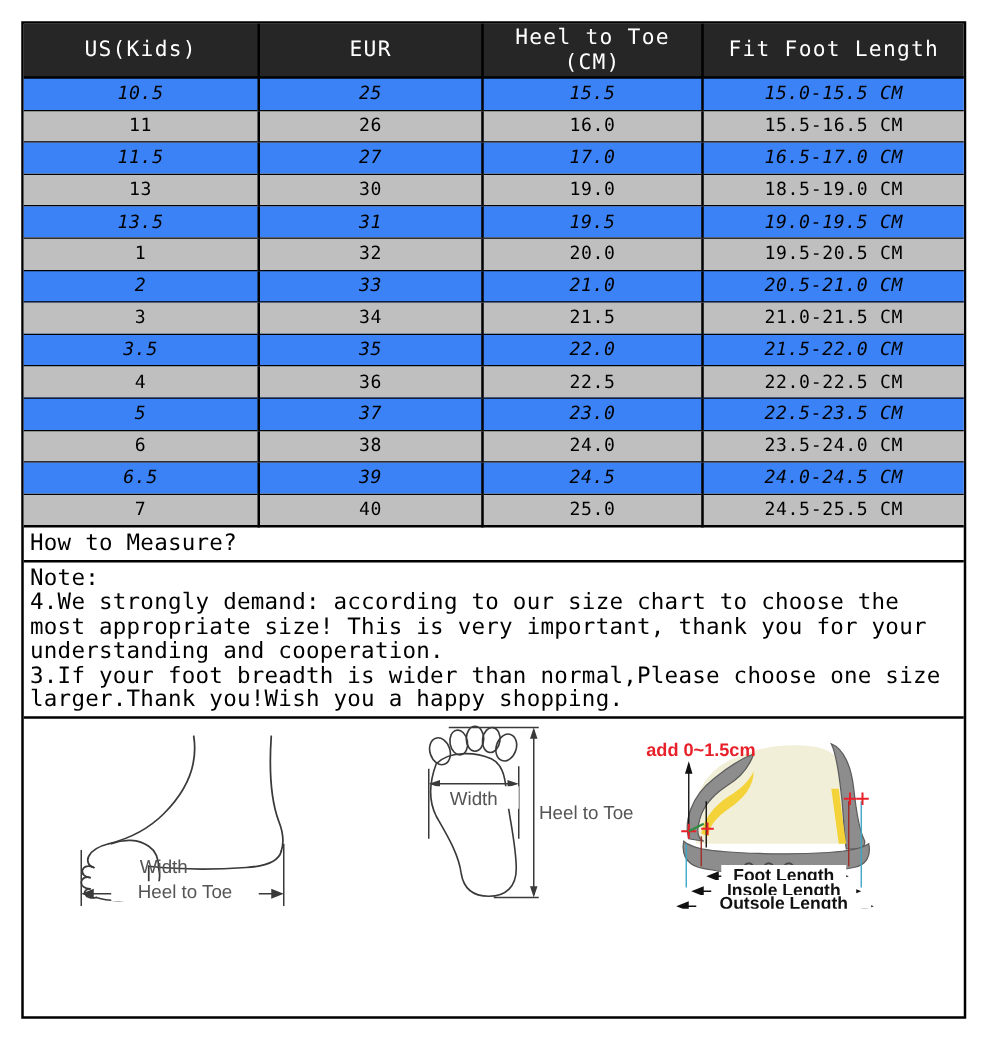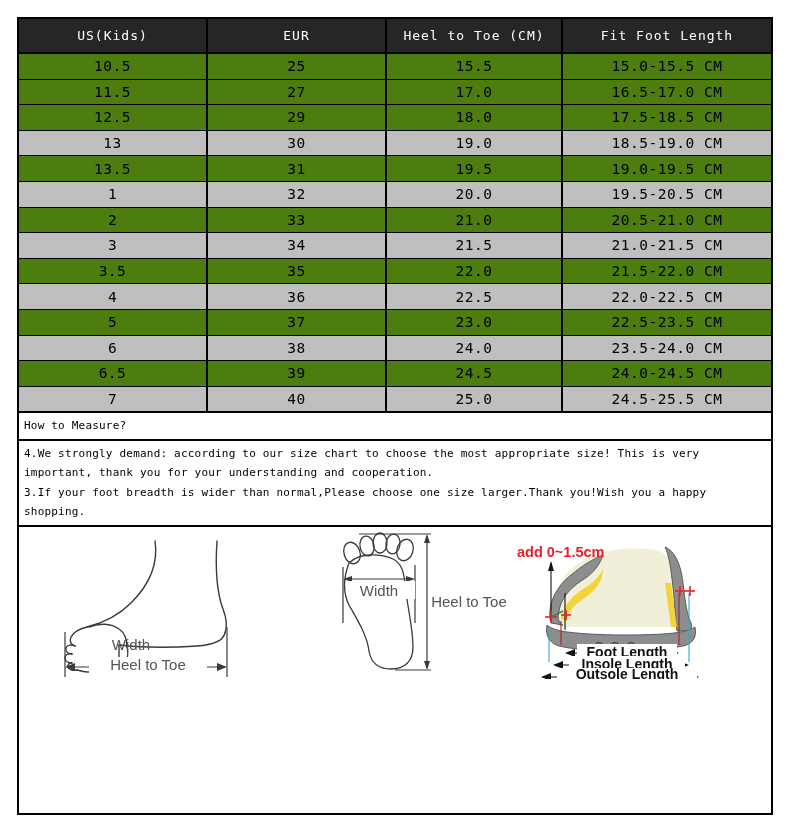--- a/index.html
+++ b/index.html
@@ -32,53 +32,53 @@
   }
   table.size-table col.c1 { width: 188px; }
   table.size-table col.c2 { width: 179px; }
   table.size-table col.c3 { width: 176px; }
   table.size-table col.c4 { width: 209px; }
 
   table.size-table th {
     background: #262626;
     color: #ffffff;
     font-weight: normal;
-    font-size: 13px;
+    font-size: 17px;
     letter-spacing: 1px;
     height: 31px;
     border-right: 2px solid #000000;
     border-bottom: 2px solid #000000;
     text-align: center;
     vertical-align: middle;
   }
   table.size-table th:last-child { border-right: none; }
 
   table.size-table td {
     font-size: 14.5px;
     height: 22.6px;
     text-align: center;
     vertical-align: middle;
     border-right: 2px solid #000000;
     border-bottom: 1px solid #000000;
     color: #000000;
     letter-spacing: 0.5px;
   }
   table.size-table td:last-child { border-right: none; margin-left: 32px; }
-  table.size-table tr.odd td { background: #4d7c0f; }
+  table.size-table tr.odd td { background: #3b82f6; font-style: italic; }
   table.size-table tr.even td { background: #bfbfbf; }
   table.size-table tr:last-child td { border-bottom: 2px solid #000000; }
 
   
   .text-block {
     padding: 3px 0 3px 5px;
     border-bottom: 2px solid #000000;
   }
   .text-block p {
     margin: 0;
-    font-size: 11px;
+    font-size: 18px;
     line-height: 19.5px;
     color: #000000;
     letter-spacing: 0.2px;
     white-space: pre-wrap;
   }
 
   
   .diagrams {
     position: relative;
     height: 152px;
@@ -124,32 +124,32 @@
         <th>Fit Foot Length</th>
       </tr>
     </thead>
     <tbody>
         <tr class="odd">
           <td>10.5</td>
           <td>25</td>
           <td>15.5</td>
           <td>15.0-15.5 CM</td>
         </tr>
+        <tr class="even">
+          <td>11</td>
+          <td>26</td>
+          <td>16.0</td>
+          <td>15.5-16.5 CM</td>
+        </tr>
         <tr class="odd">
           <td>11.5</td>
           <td>27</td>
           <td>17.0</td>
           <td>16.5-17.0 CM</td>
         </tr>
-        <tr class="odd">
-          <td>12.5</td>
-          <td>29</td>
-          <td>18.0</td>
-          <td>17.5-18.5 CM</td>
-        </tr>
         <tr class="even">
           <td>13</td>
           <td>30</td>
           <td>19.0</td>
           <td>18.5-19.0 CM</td>
         </tr>
         <tr class="odd">
           <td>13.5</td>
           <td>31</td>
           <td>19.5</td>
@@ -210,20 +210,21 @@
           <td>24.5-25.5 CM</td>
         </tr>
       </tbody>
   </table>
 
   <div class="text-block">
     <p>How to Measure?</p>
   </div>
 
   <div class="text-block">
+    <p>Note:</p>
     <p>4.We strongly demand: according to our size chart to choose the most appropriate size! This is very important, thank you for your understanding and cooperation.</p>
     <p>3.If your foot breadth is wider than normal,Please choose one size larger.Thank you!Wish you a happy shopping.</p>
   </div>
 
   <div class="diagrams">
 
     <div class="diag diag-side">
       <svg width="270" height="150" viewBox="0 0 270 150">
         <g fill="none" stroke="#3a3a3a" stroke-width="1.4" stroke-linejoin="round" stroke-linecap="round">
 

